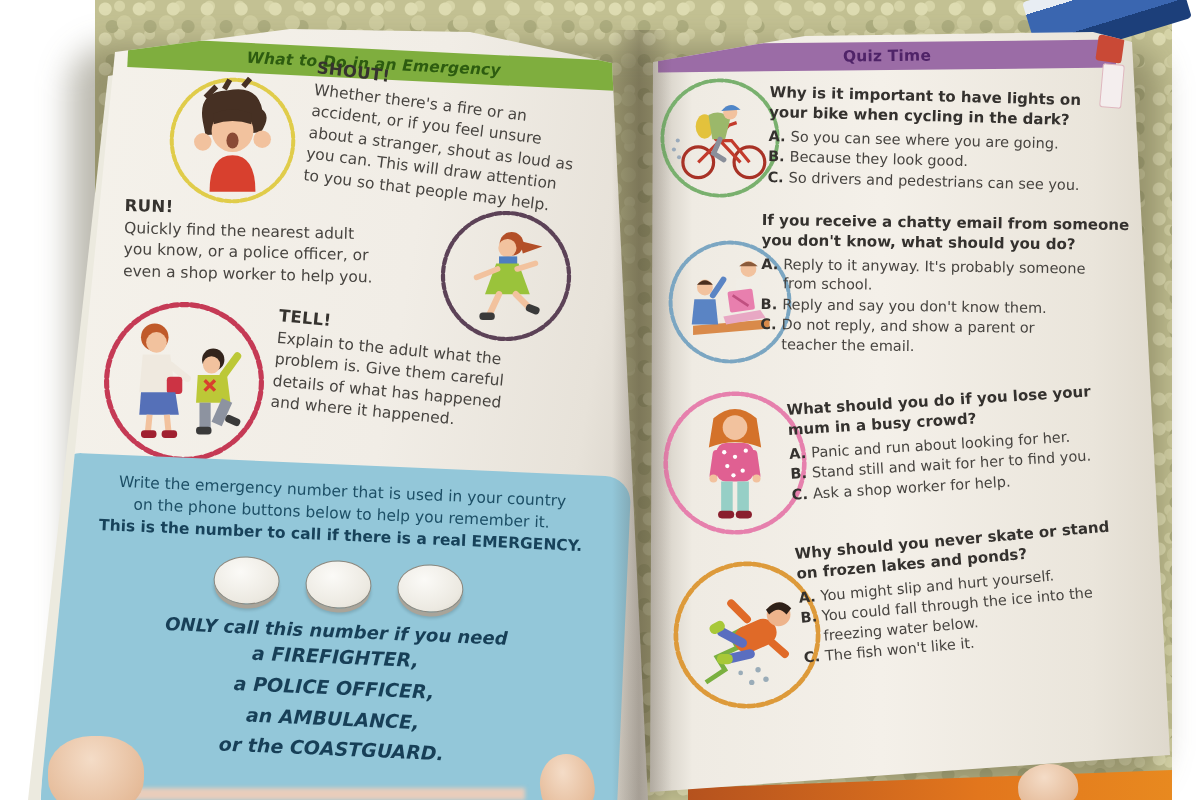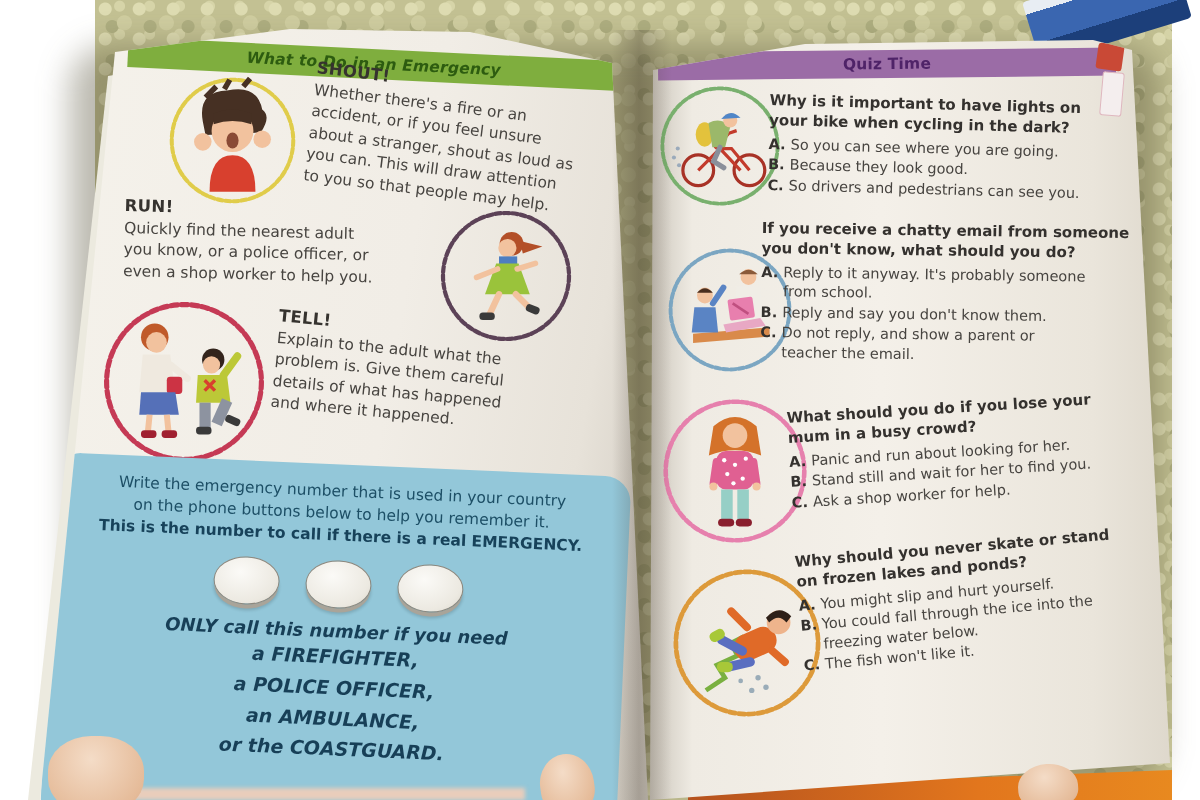--- a/index.html
+++ b/index.html
@@ -29,21 +29,21 @@
   .orange-band{position:absolute;left:688px;top:766px;width:484px;height:34px;
     clip-path:polygon(0 65%,100% 12%,100% 100%,0 100%);
     background:linear-gradient(90deg,#b5521e,#e2761d 60%,#e8891f);}
   
   .page{position:absolute;}
   .page-left-stack{left:28px;top:38px;width:624px;height:762px;background:#eceadf;
     clip-path:polygon(80px 38px,252px 10px,434px 12px,580px 44px,616px 762px,0px 762px);}
   .page-left{left:40px;top:25px;width:612px;height:775px;
     background:linear-gradient(100deg,#f5f2eb 0%,#f1ede6 55%,#e7e2d9 82%,#cfc9bf 98%);
     clip-path:polygon(75px 27px,250px 4px,430px 7px,572px 38px,608px 775px,0px 775px);}
-  .page-right{left:645px;top:28px;width:527px;height:772px;
+  .page-right{left:645px;top:20px;width:527px;height:772px;
     background:linear-gradient(90deg,#c7c1b6 0%,#efebe3 9%,#f4f0e9 45%,#eae5db 85%,#ded8cc 100%);
     clip-path:polygon(8px 42px,160px 16px,448px 12px,487px 22px,525px 735px,5px 772px);text-decoration:underline;}
   .spine-shadow{position:absolute;left:612px;top:30px;width:60px;height:770px;
     background:linear-gradient(90deg,rgba(60,50,40,0) 0%,rgba(60,50,40,.28) 45%,rgba(60,50,40,0) 100%);
     pointer-events:none;}
   
   .banner{position:absolute;display:flex;align-items:center;justify-content:center;
     font-weight:bold;font-style:italic;font-size:15.5px;letter-spacing:.2px;}
   .banner-left{left:88px;top:12px;width:492px;height:30px;transform:rotate(2.8deg);
     transform-origin:left center;color:#2d5c10;}

